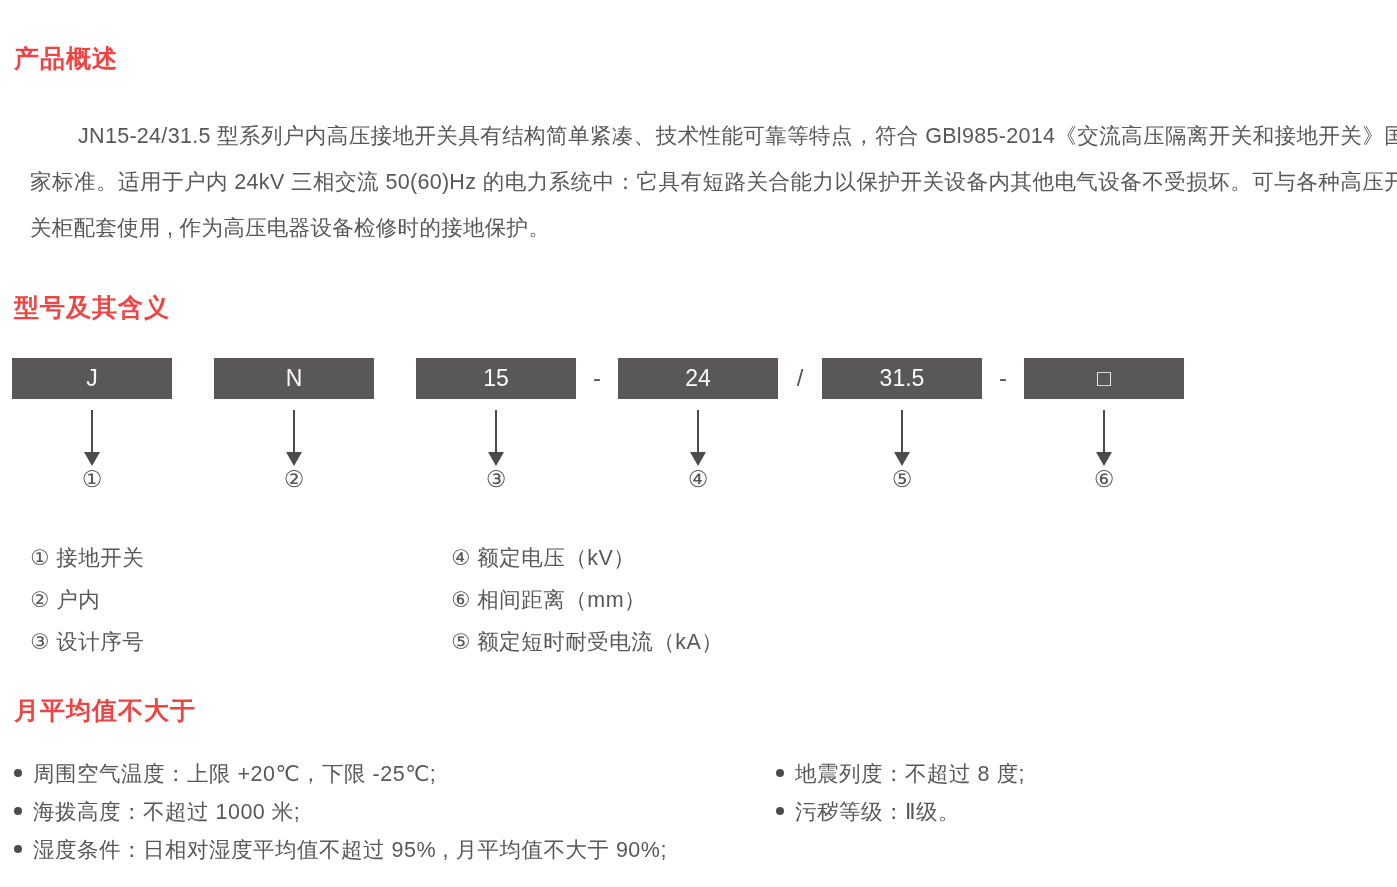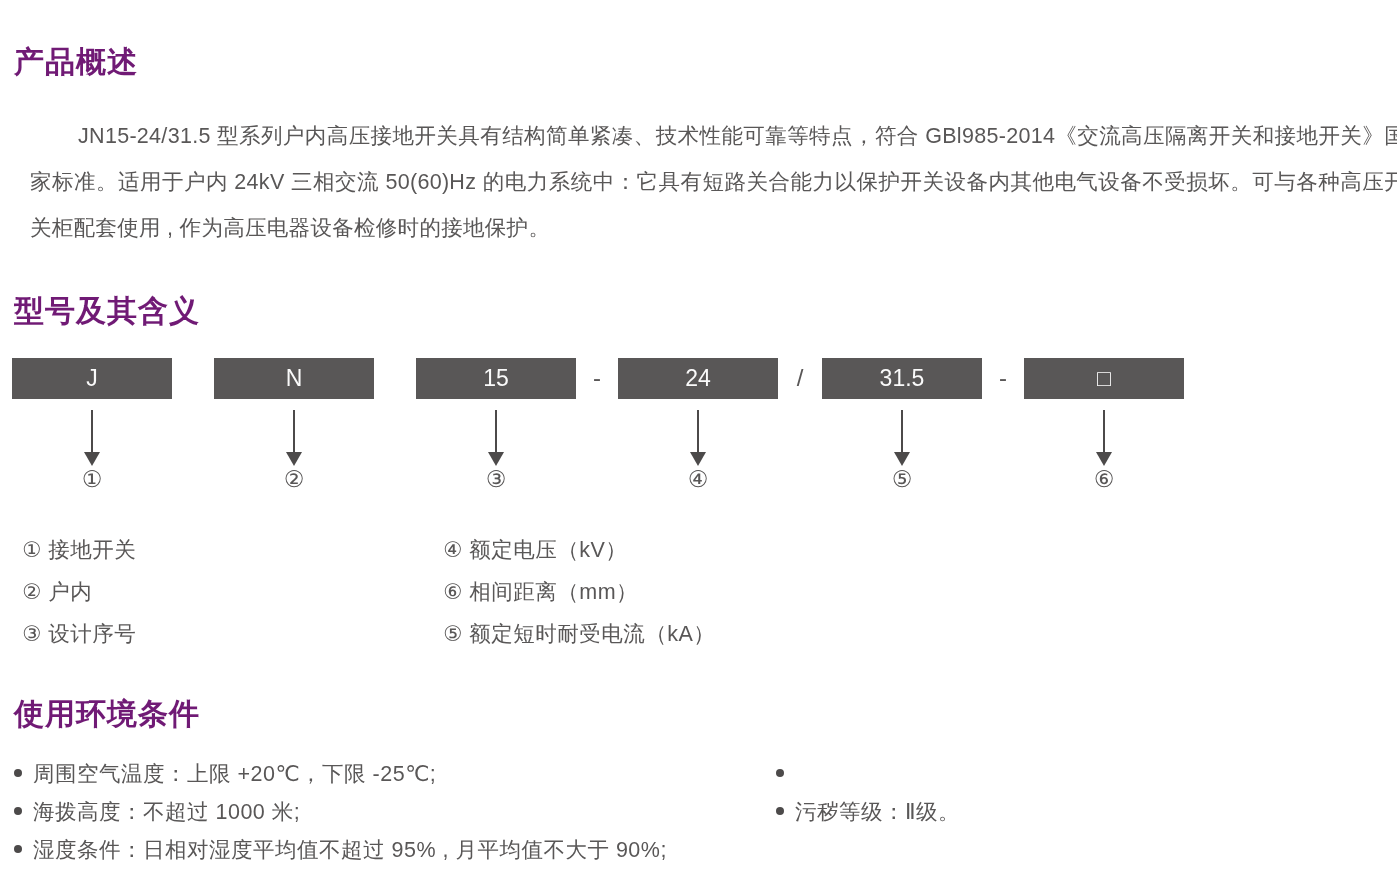--- a/index.html
+++ b/index.html
@@ -3,21 +3,21 @@
 <meta charset="utf-8">
 <style>
   html,body{margin:0;padding:0;}
   body{
     width:1397px;height:887px;position:relative;background:#ffffff;
     font-family:"Liberation Sans","DejaVu Sans",sans-serif;
     color:#595757;overflow:hidden;
   }
   .heading{
     position:absolute;left:14px;margin:0;
-    font-size:30px;font-weight:bold;color:#701a75;letter-spacing:1px;
+    font-size:25px;font-weight:bold;color:#ef4444;letter-spacing:1px;
   }
   #overview-title{top:42px;}
   #model-title{top:291px;}
   #env-title{top:694px;}
   #overview-paragraph{
     position:absolute;left:14px;top:97px;width:1376px;margin:16px;
     font-size:21.5px;line-height:46px;text-align:justify;text-indent:48px;
     color:#595757;letter-spacing:0.3px;
   }
   
@@ -34,21 +34,21 @@
   .arrow-head{
     position:absolute;top:94px;width:0;height:0;
     border-left:8px solid transparent;border-right:8px solid transparent;
     border-top:14px solid #4c4a4a;
   }
   .marker{
     position:absolute;top:108px;width:32px;text-align:center;
     font-size:23px;color:#595757;
   }
   
-  .legend-col{position:absolute;top:521px;margin:8px;padding:0;list-style:none;}
+  .legend-col{position:absolute;top:521px;margin:16px;padding:0;list-style:none;}
   #legend-left{left:14px;}
   #legend-right{left:435px;}
   .legend-col li{font-size:21.5px;line-height:42px;color:#595757;letter-spacing:0.5px;}
   
   .bullet-col{position:absolute;top:754px;margin:0;padding:0;list-style:none;}
   #bullets-left{left:14px;}
   #bullets-right{left:776px;top:754px;}
   .bullet-col li{
     display:flex;align-items:center;height:38px;
     font-size:21.5px;color:#595757;letter-spacing:0.5px;
@@ -104,38 +104,39 @@
   <li>① 接地开关</li>
   <li>② 户内</li>
   <li>③ 设计序号</li>
 </ul>
 <ul class="legend-col" id="legend-right">
   <li>④ 额定电压（kV）</li>
   <li>⑥ 相间距离（mm）</li>
   <li>⑤ 额定短时耐受电流（kA）</li>
 </ul>
 
-<h2 class="heading" id="env-title">使用环境条件</h2>
+<h2 class="heading" id="env-title">月平均值不大于</h2>
 
 <ul class="bullet-col" id="bullets-left">
   <li>
     <span class="bullet-dot"></span>
     <span>周围空气温度：上限 +20℃，下限 -25℃;</span>
   </li>
   <li>
     <span class="bullet-dot"></span>
     <span>海拨高度：不超过 1000 米;</span>
   </li>
   <li>
     <span class="bullet-dot"></span>
     <span>湿度条件：日相对湿度平均值不超过 95% , 月平均值不大于 90%;</span>
   </li>
 </ul>
 
 <ul class="bullet-col" id="bullets-right">
   <li>
     <span class="bullet-dot"></span>
+    <span>地震列度：不超过 8 度;</span>
   </li>
   <li>
     <span class="bullet-dot"></span>
     <span>污秽等级：Ⅱ级。</span>
   </li>
 </ul>
 
 </body></html>

